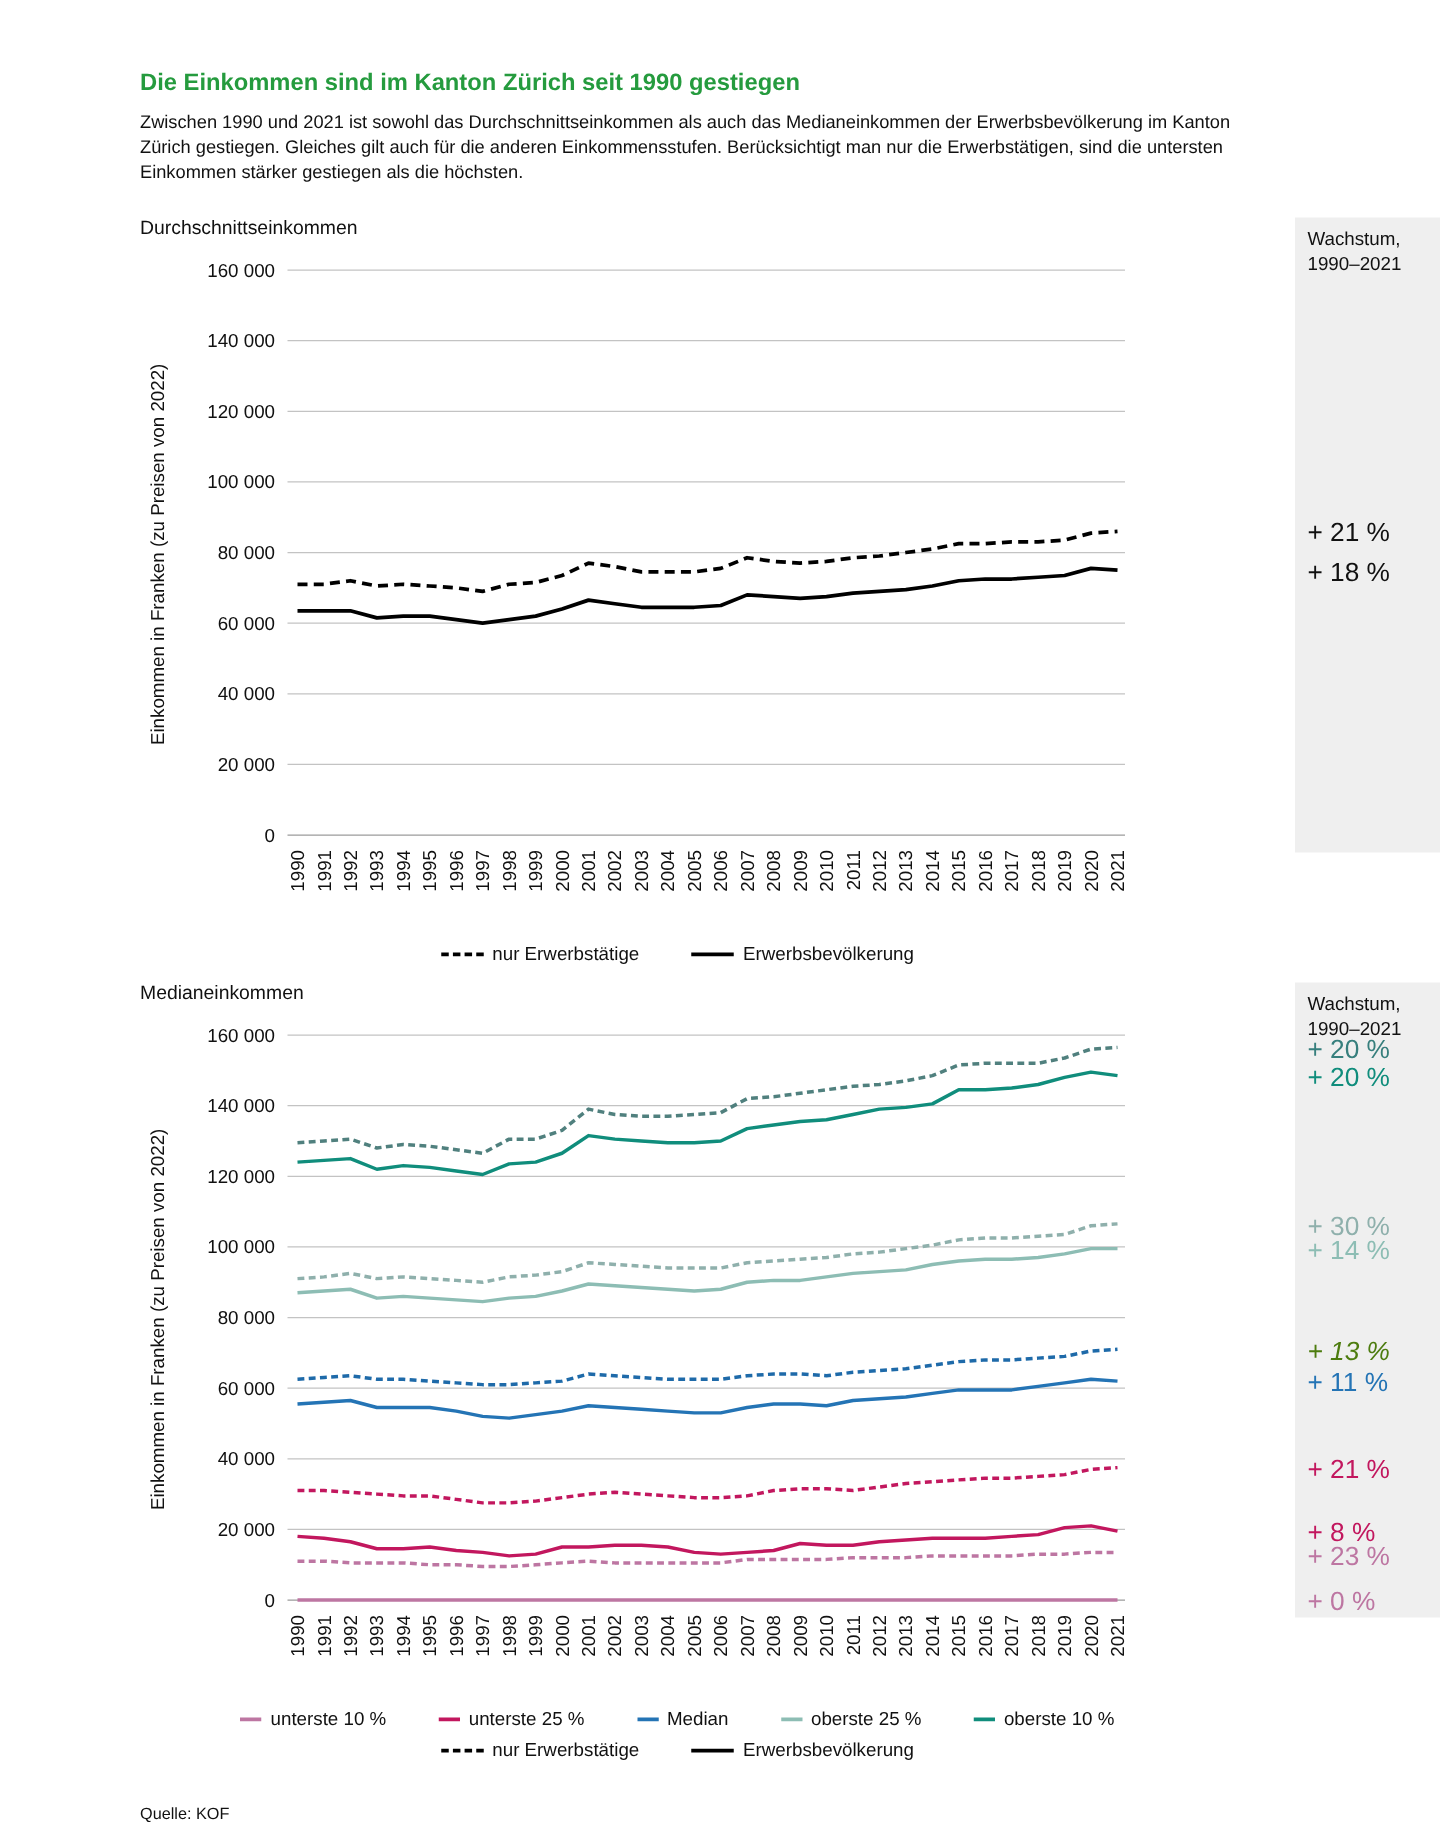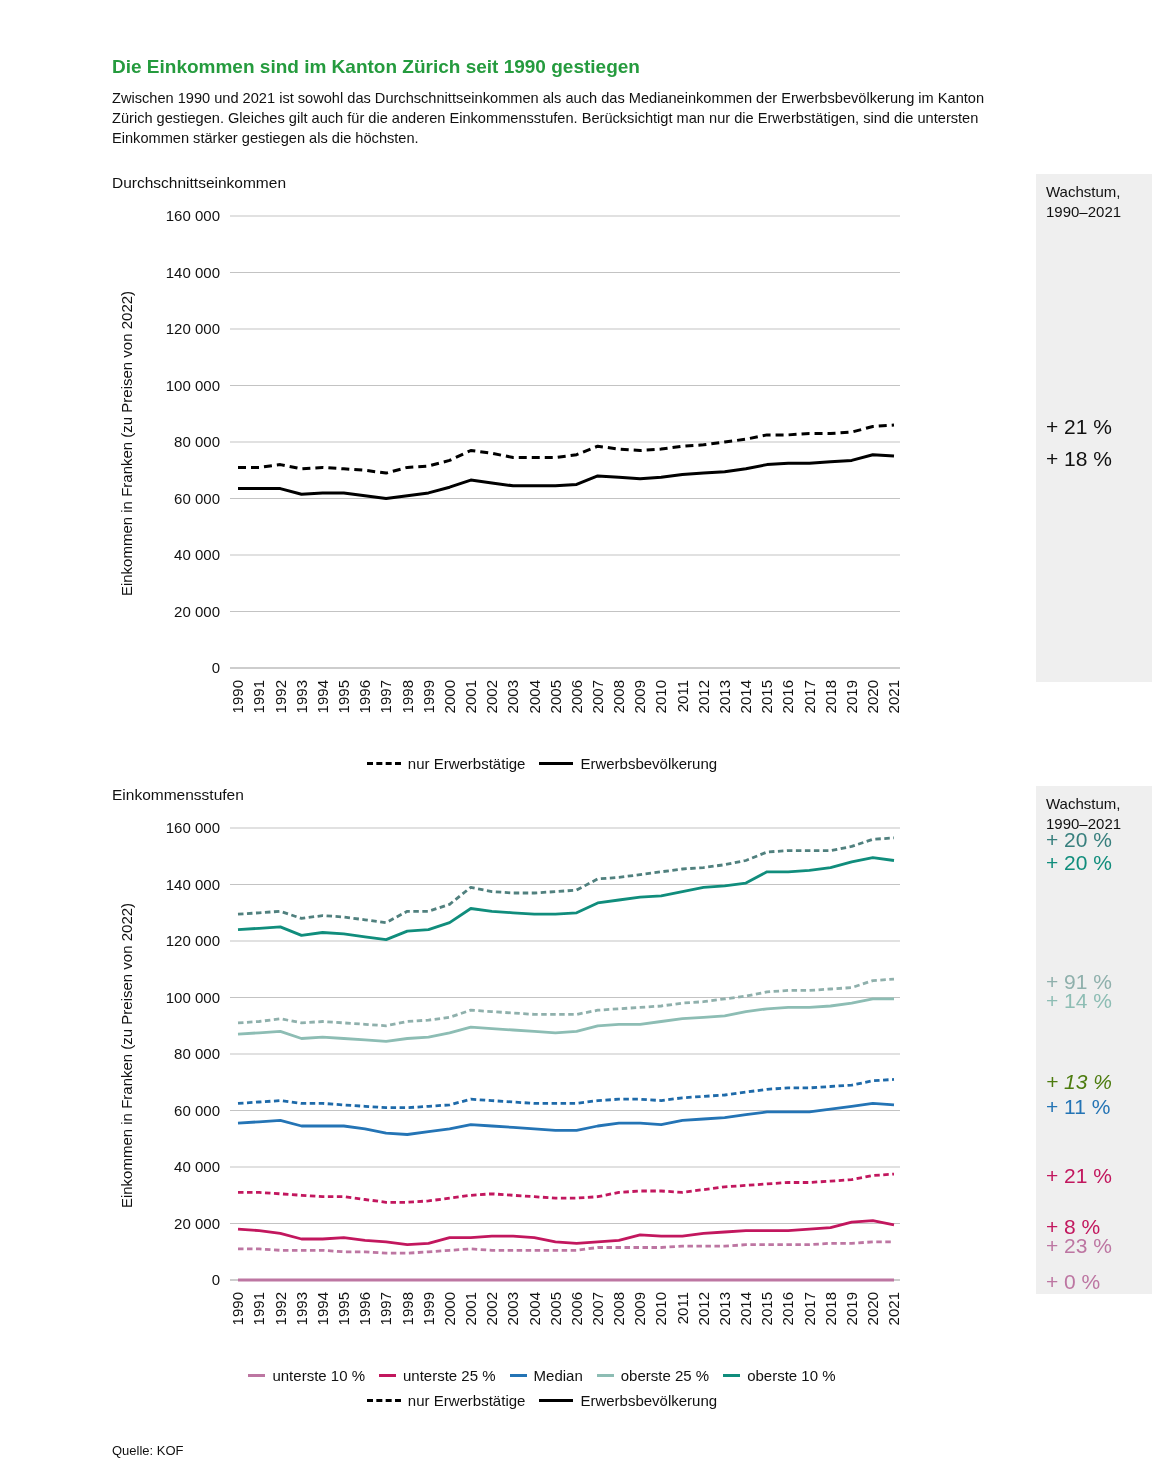--- a/index.html
+++ b/index.html
@@ -15,21 +15,21 @@
   .chart-row{display:flex;align-items:stretch;width:924px;}
   .ylabel-col{width:30px;display:flex;align-items:center;justify-content:center;}
   .ylabel-col .yl{transform:rotate(-90deg);white-space:nowrap;font-size:15px;color:#111;margin-bottom:62px;}
   svg.plot{display:block;}
   .growth-panel{
     position:absolute;top:0;left:924px;width:123px;background:#efefef;
   }
   .growth-header{font-size:15px;line-height:1.3;padding:8px 4px 0 10px;color:#111;}
   .growth-label{position:absolute;left:10px;font-size:21px;white-space:nowrap;}
   .legend{width:860px;margin-top:2px;}
-  .legend-row{display:flex;justify-content:center;gap:14px;margin-top:8px;align-items:center;}
+  .legend-row{display:flex;justify-content:center;gap:42px;margin-top:8px;align-items:center;}
   .legend-item{display:inline-flex;align-items:center;gap:7px;font-size:15px;color:#111;}
   .sw-solid{display:inline-block;height:3px;}
   .sw-dashed{display:inline-block;height:0;border-top:3px dashed #000;}
   .source{font-size:13px;color:#111;margin-top:34px;}
 </style>
 </head>
 <body>
 
 <div class="page">
   <div class="content">
@@ -114,21 +114,21 @@
             </span>
             <span class="legend-item">
               <span class="sw-solid" style="width: 34px; background: rgb(0, 0, 0);"></span>
               <span>Erwerbsbevölkerung</span>
             </span>
           </div>
         </div>
     </div>
 
     <div class="chart-block">
-      <div class="chart-title">Einkommensstufen</div>
+      <div class="chart-title">Medianeinkommen</div>
       <div class="chart-row">
         <div class="ylabel-col">
           <span class="yl">Einkommen in Franken (zu Preisen von 2022)</span>
         </div>
         <svg class="plot" width="770" height="545" viewBox="0 0 770 545">
             <line x1="88" y1="14" x2="758" y2="14" stroke="#c3c3c3" stroke-width="1"></line>
             <text x="78" y="14" text-anchor="end" dy="0.35em" font-size="15" fill="#111">160&nbsp;000</text>
             <line x1="88" y1="70.5" x2="758" y2="70.5" stroke="#c3c3c3" stroke-width="1"></line>
             <text x="78" y="70.5" text-anchor="end" dy="0.35em" font-size="15" fill="#111">140&nbsp;000</text>
             <line x1="88" y1="127" x2="758" y2="127" stroke="#c3c3c3" stroke-width="1"></line>
@@ -189,21 +189,21 @@
             <polyline points="96.0,466.0 117.2,466.0 138.3,466.0 159.5,466.0 180.6,466.0 201.8,466.0 223.0,466.0 244.1,466.0 265.3,466.0 286.5,466.0 307.6,466.0 328.8,466.0 349.9,466.0 371.1,466.0 392.3,466.0 413.4,466.0 434.6,466.0 455.7,466.0 476.9,466.0 498.1,466.0 519.2,466.0 540.4,466.0 561.5,466.0 582.7,466.0 603.9,466.0 625.0,466.0 646.2,466.0 667.4,466.0 688.5,466.0 709.7,466.0 730.8,466.0 752.0,466.0" fill="none" stroke="#bd76a2" stroke-width="2.8" stroke-linejoin="round"></polyline>
           </svg>
       </div>
       <div class="growth-panel" style="height: 508px;">
         <div class="growth-header">
           <div>Wachstum,</div>
           <div>1990–2021</div>
         </div>
       <div class="growth-label" style="top: 41.8875px; color: rgb(55, 127, 125);">+ 20 %</div>
           <div class="growth-label" style="top: 64.4875px; color: rgb(16, 141, 124);">+ 20 %</div>
-          <div class="growth-label" style="top: 183.137px; color: rgb(143, 176, 172);">+ 91 %</div>
+          <div class="growth-label" style="top: 183.137px; color: rgb(143, 176, 172);">+ 30 %</div>
           <div class="growth-label" style="top: 202.912px; color: rgb(141, 189, 180);">+ 14 %</div>
           <div class="growth-label" style="top: 283.425px; color: #4d7c0f; font-style: italic;">+ 13 %</div>
           <div class="growth-label" style="top: 308.85px; color: rgb(36, 116, 181);">+ 11 %</div>
           <div class="growth-label" style="top: 378.062px; color: rgb(194, 23, 94);">+ 21 %</div>
           <div class="growth-label" style="top: 428.913px; color: rgb(194, 23, 94);">+ 8 %</div>
           <div class="growth-label" style="top: 447.913px; color: rgb(189, 118, 162);">+ 23 %</div>
           <div class="growth-label" style="top: 484px; color: rgb(189, 118, 162);">+ 0 %</div>
         </div>
       <div class="legend">
           <div class="legend-row">

